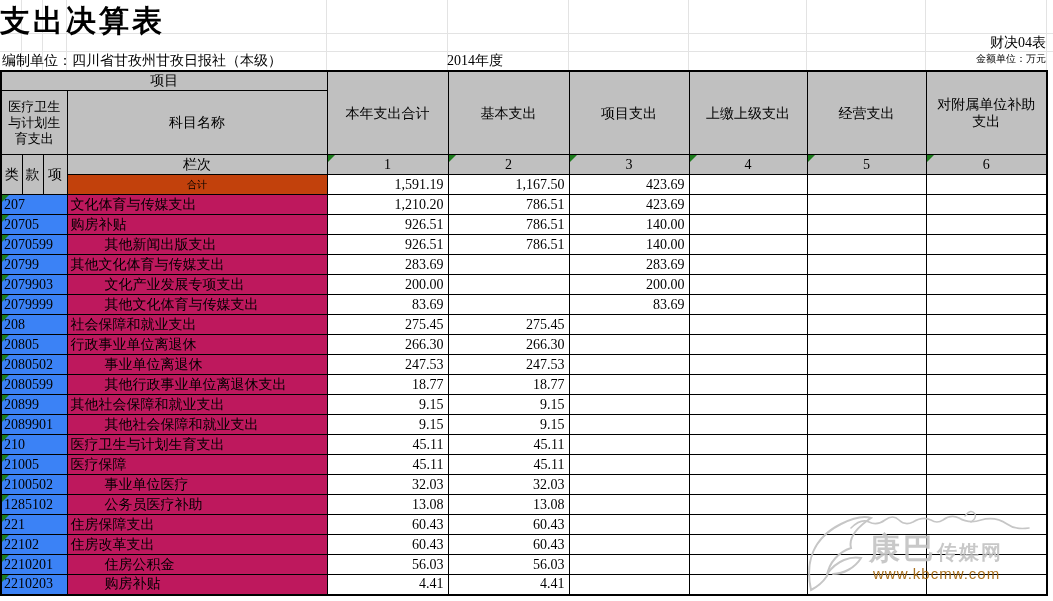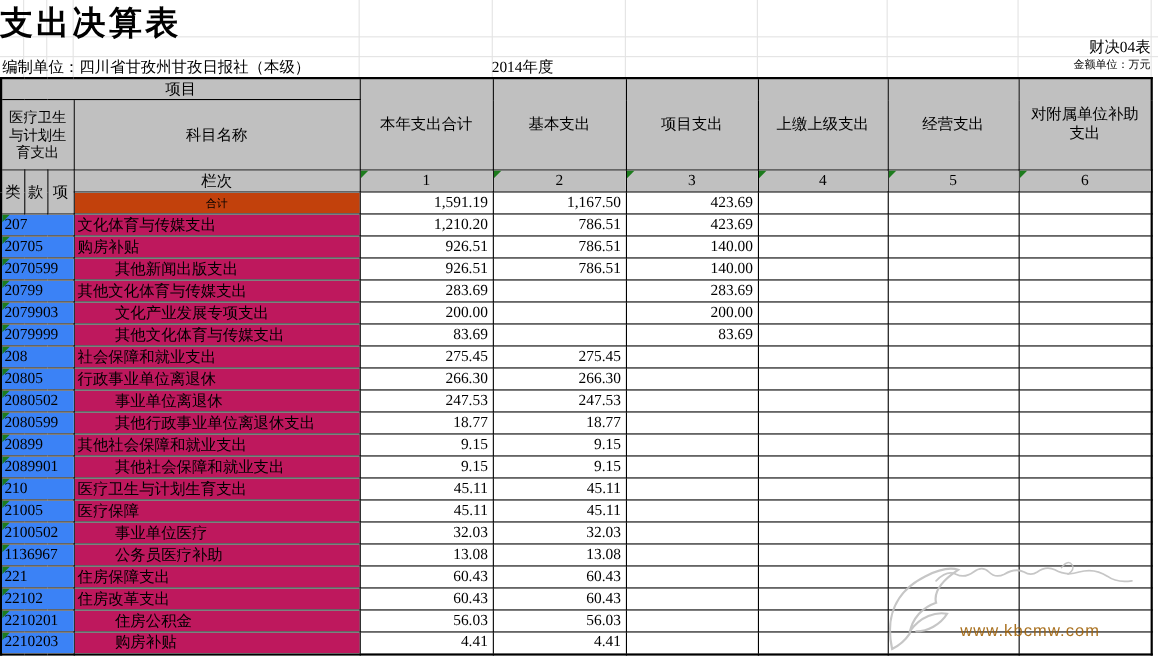--- a/index.html
+++ b/index.html
@@ -289,21 +289,21 @@
     <td class="code tri" colspan="3">2100502</td>
     <td class="name indent">事业单位医疗</td>
     <td class="num">32.03</td>
     <td class="num">32.03</td>
     <td class="num"></td>
     <td class="num"></td>
     <td class="num"></td>
     <td class="num"></td>
   </tr>
       <tr>
-    <td class="code tri" colspan="3">1136967</td>
+    <td class="code tri" colspan="3">1285102</td>
     <td class="name indent">公务员医疗补助</td>
     <td class="num">13.08</td>
     <td class="num">13.08</td>
     <td class="num"></td>
     <td class="num"></td>
     <td class="num"></td>
     <td class="num"></td>
   </tr>
       <tr>
     <td class="code tri" colspan="3">221</td>
@@ -352,14 +352,17 @@
   <svg width="260" height="97" viewBox="0 0 260 97">
     <g fill="none" stroke="#c0c0c0" stroke-width="2" stroke-linecap="round">
 
       <path d="M18,88 C12,60 20,36 48,22 C62,15 72,14 78,16 C60,28 56,38 58,46 C46,50 36,60 34,74 C30,80 24,85 18,88 Z"></path>
       <path d="M34,72 C44,58 58,54 68,56 C62,66 50,72 40,72"></path>
 
       <path d="M58,26 q10,-10 18,-6 q8,4 16,-2 q8,-6 14,0 q6,6 14,2 q10,-6 18,-2 q6,4 12,0 q8,-6 16,-2 q10,6 22,2 q14,-4 26,4 q8,6 22,4" stroke-width="1.6"></path>
       <path d="M172,14 q6,-8 10,-2 q2,4 -4,8" stroke-width="1.4"></path>
     </g>
   </svg>
+  <div class="wm-text">
+    <span class="wm-big">康巴</span><span class="wm-small">传媒网</span>
+  </div>
   <div class="wm-url">www.kbcmw.com</div>
 </div>
 
 </body></html>

